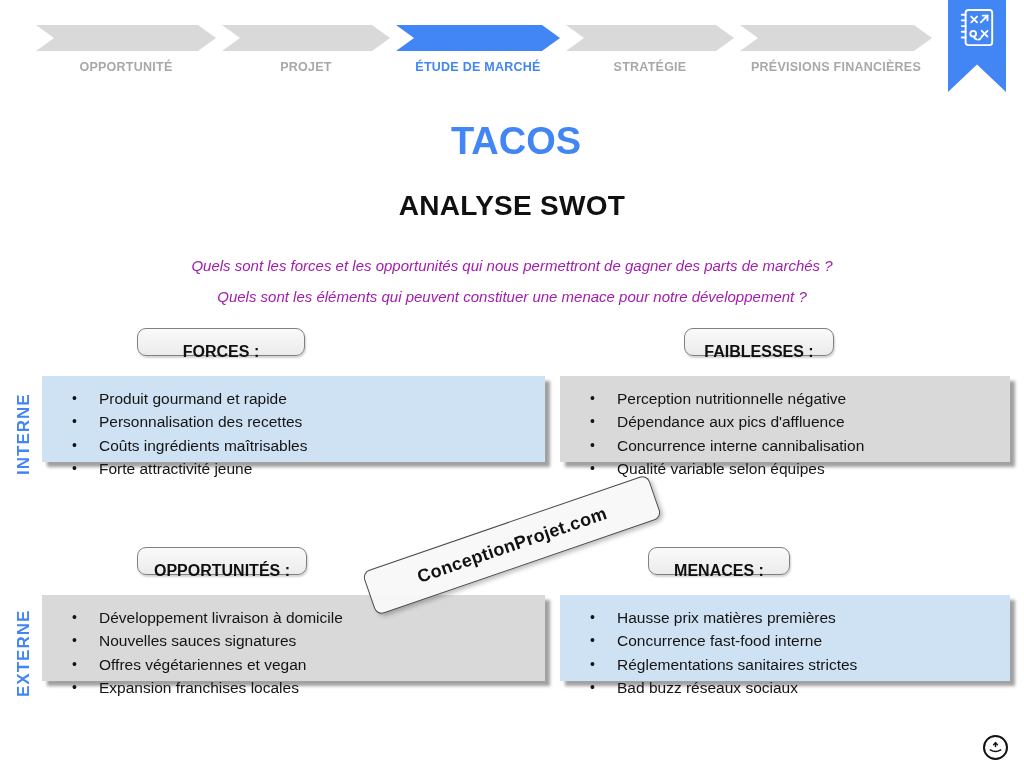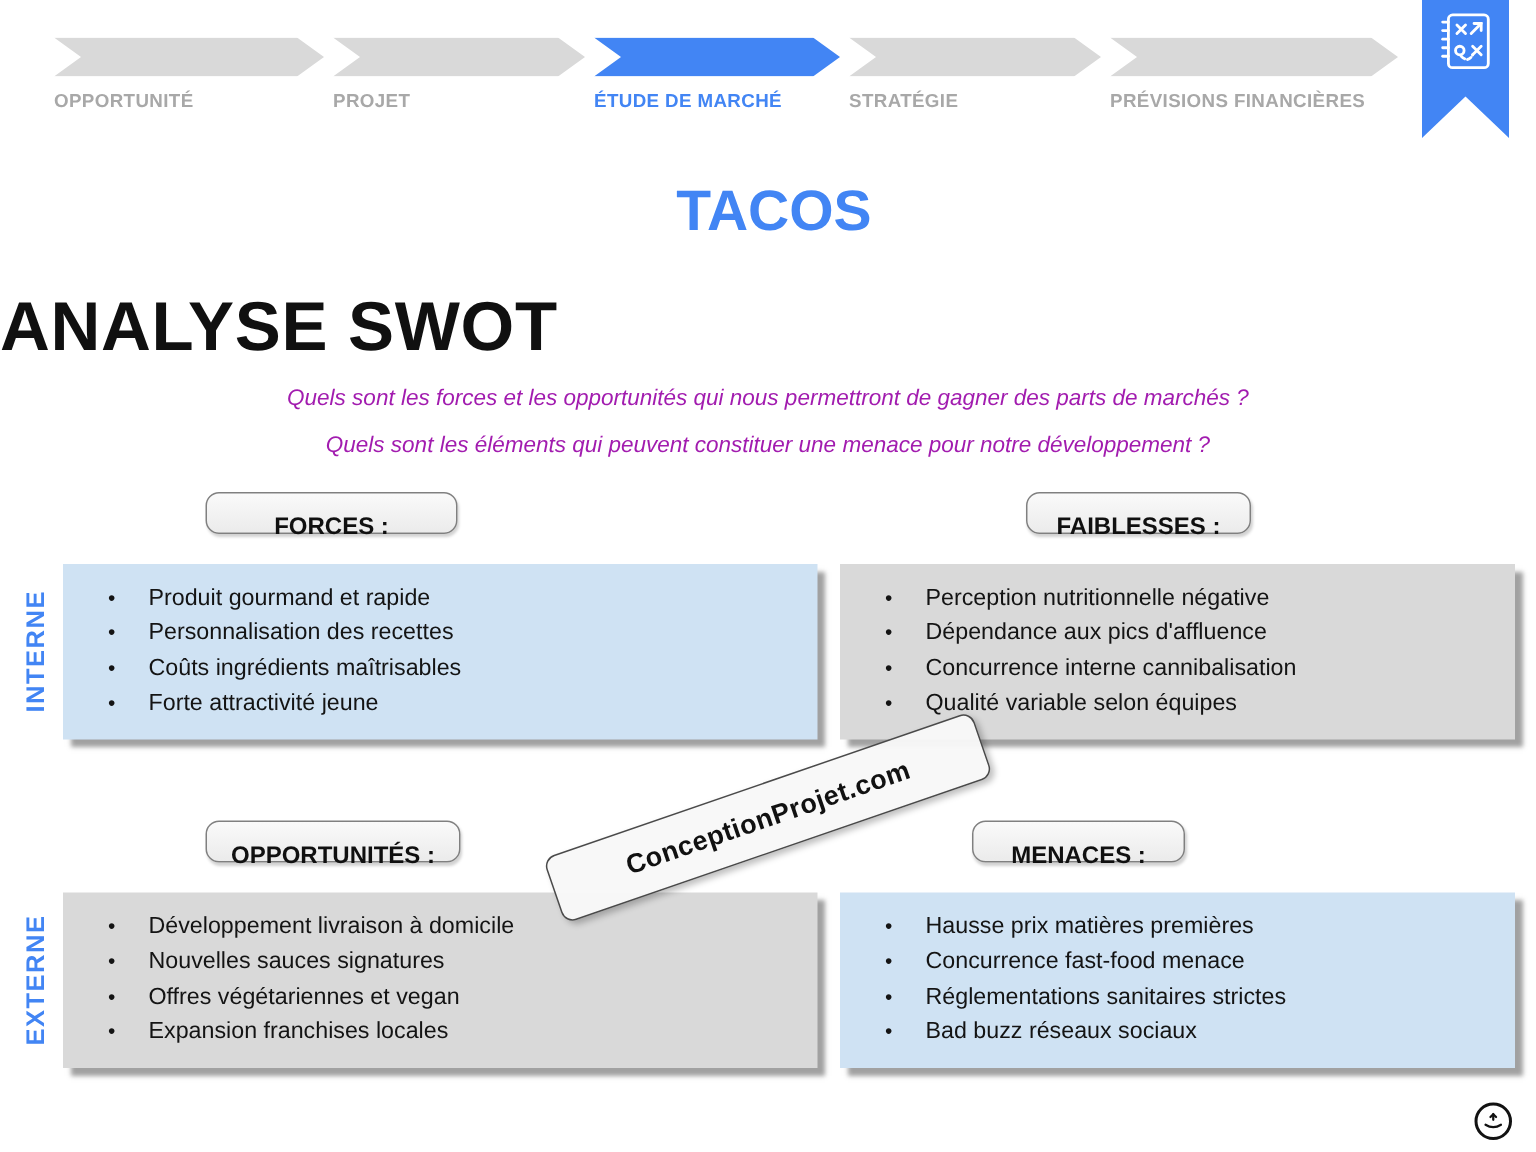--- a/index.html
+++ b/index.html
@@ -4,50 +4,50 @@
 <style>
   html,body{margin:0;padding:0;background:#ffffff;}
   .slide{
     position:relative;width:1024px;height:768px;overflow:hidden;background:#ffffff;
     font-family:"Liberation Sans", sans-serif;
   }
   
   .step{position:absolute;top:25px;}
   .chev{height:26px;width:100%;background:#d9d9d9;
     clip-path:polygon(0 0,calc(100% - 18px) 0,100% 50%,calc(100% - 18px) 100%,0 100%,18px 50%);}
-  .step-label{margin-top:9px;text-align:left;white-space:nowrap;
+  .step-label{margin-top:9px;text-align:center;white-space:nowrap;
     font-size:12.5px;font-weight:700;color:#a8a8a8;letter-spacing:.02em;}
   .step.active .chev{background:#4285F4;}
   .step.active .step-label{color:#4285F4;}
   .s1{left:36px;width:180px;} .s2{left:222px;width:168px;} .s3{left:396px;width:164px;}
   .s4{left:566px;width:168px;} .s5{left:740px;width:192px;}
   
   .bookmark{position:absolute;left:948px;top:0;width:58px;height:92px;background:#4285F4;
     clip-path:polygon(0 0,100% 0,100% 100%,50% 70%,0 100%);
     display:flex;justify-content:center;align-items:flex-start;padding-top:7px;box-sizing:border-box;}
   
   .title-project{position:absolute;top:116px;left:0;width:100%;text-align:center;
     font-size:38px;font-weight:700;color:#4285F4;margin:4px;}
-  .title-slide{position:absolute;top:190px;left:0;width:100%;
-    font-size:46px;font-weight:700;color:#101010;margin:0;letter-spacing:.01em;}
+  .title-slide{position:absolute;top:190px;left:0;width:100%;text-align:center;
+    font-size:28px;font-weight:700;color:#101010;margin:0;letter-spacing:.01em;}
   .question{position:absolute;left:0;width:100%;text-align:center;margin:0;
     font-style:italic;font-size:15px;font-weight:500;color:#a21caf;}
   .q1{top:257px;} .q2{top:288px;}
   
   .pill{position:absolute;height:28px;line-height:46px;text-align:center;z-index:3;
     background:linear-gradient(180deg,#fafafa,#ebebeb);
     border:1.5px solid #808080;border-radius:9px;
     font-size:16px;font-weight:700;color:#101010;
     box-shadow:1px 2px 2px rgba(0,0,0,.18);box-sizing:border-box;}
   .pill-forces{left:137px;top:328px;width:168px;}
   .pill-faiblesses{left:640px;top:328px;width:150px;margin-left:44px;}
   .pill-opportunites{left:137px;top:547px;width:170px;}
   .pill-menaces{left:648px;top:547px;width:142px;}
   
-  .panel{position:absolute;z-index:1;height:117px;
+  .panel{position:absolute;z-index:1;height:86px;
     box-shadow:5px 5px 3px rgba(130,130,130,.75);}
   .panel.blue{background:#cfe2f3;}
   .panel.grey{background:#d9d9d9;}
   .panel-forces{left:42px;top:376px;width:503px;}
   .panel-faiblesses{left:560px;top:376px;width:450px;}
   .panel-opportunites{left:42px;top:595px;width:503px;}
   .panel-menaces{left:560px;top:595px;width:450px;}
   .panel ul{margin:0;padding:11px 8px 0 30px;list-style:none;}
   .panel li{display:flex;font-size:15.5px;line-height:23.4px;color:#141414;}
   .panel li::before{content:"\2022";width:27px;flex:none;font-size:14px;}
@@ -184,21 +184,21 @@
         </li>
     </ul>
   </div>
 
   <div class="panel blue panel-menaces">
     <ul>
       <li>
           <span>Hausse prix matières premières</span>
         </li>
       <li>
-          <span>Concurrence fast-food menace</span>
+          <span>Concurrence fast-food interne</span>
         </li>
       <li>
           <span>Réglementations sanitaires strictes</span>
         </li>
       <li>
           <span>Bad buzz réseaux sociaux</span>
         </li>
     </ul>
   </div>
 

